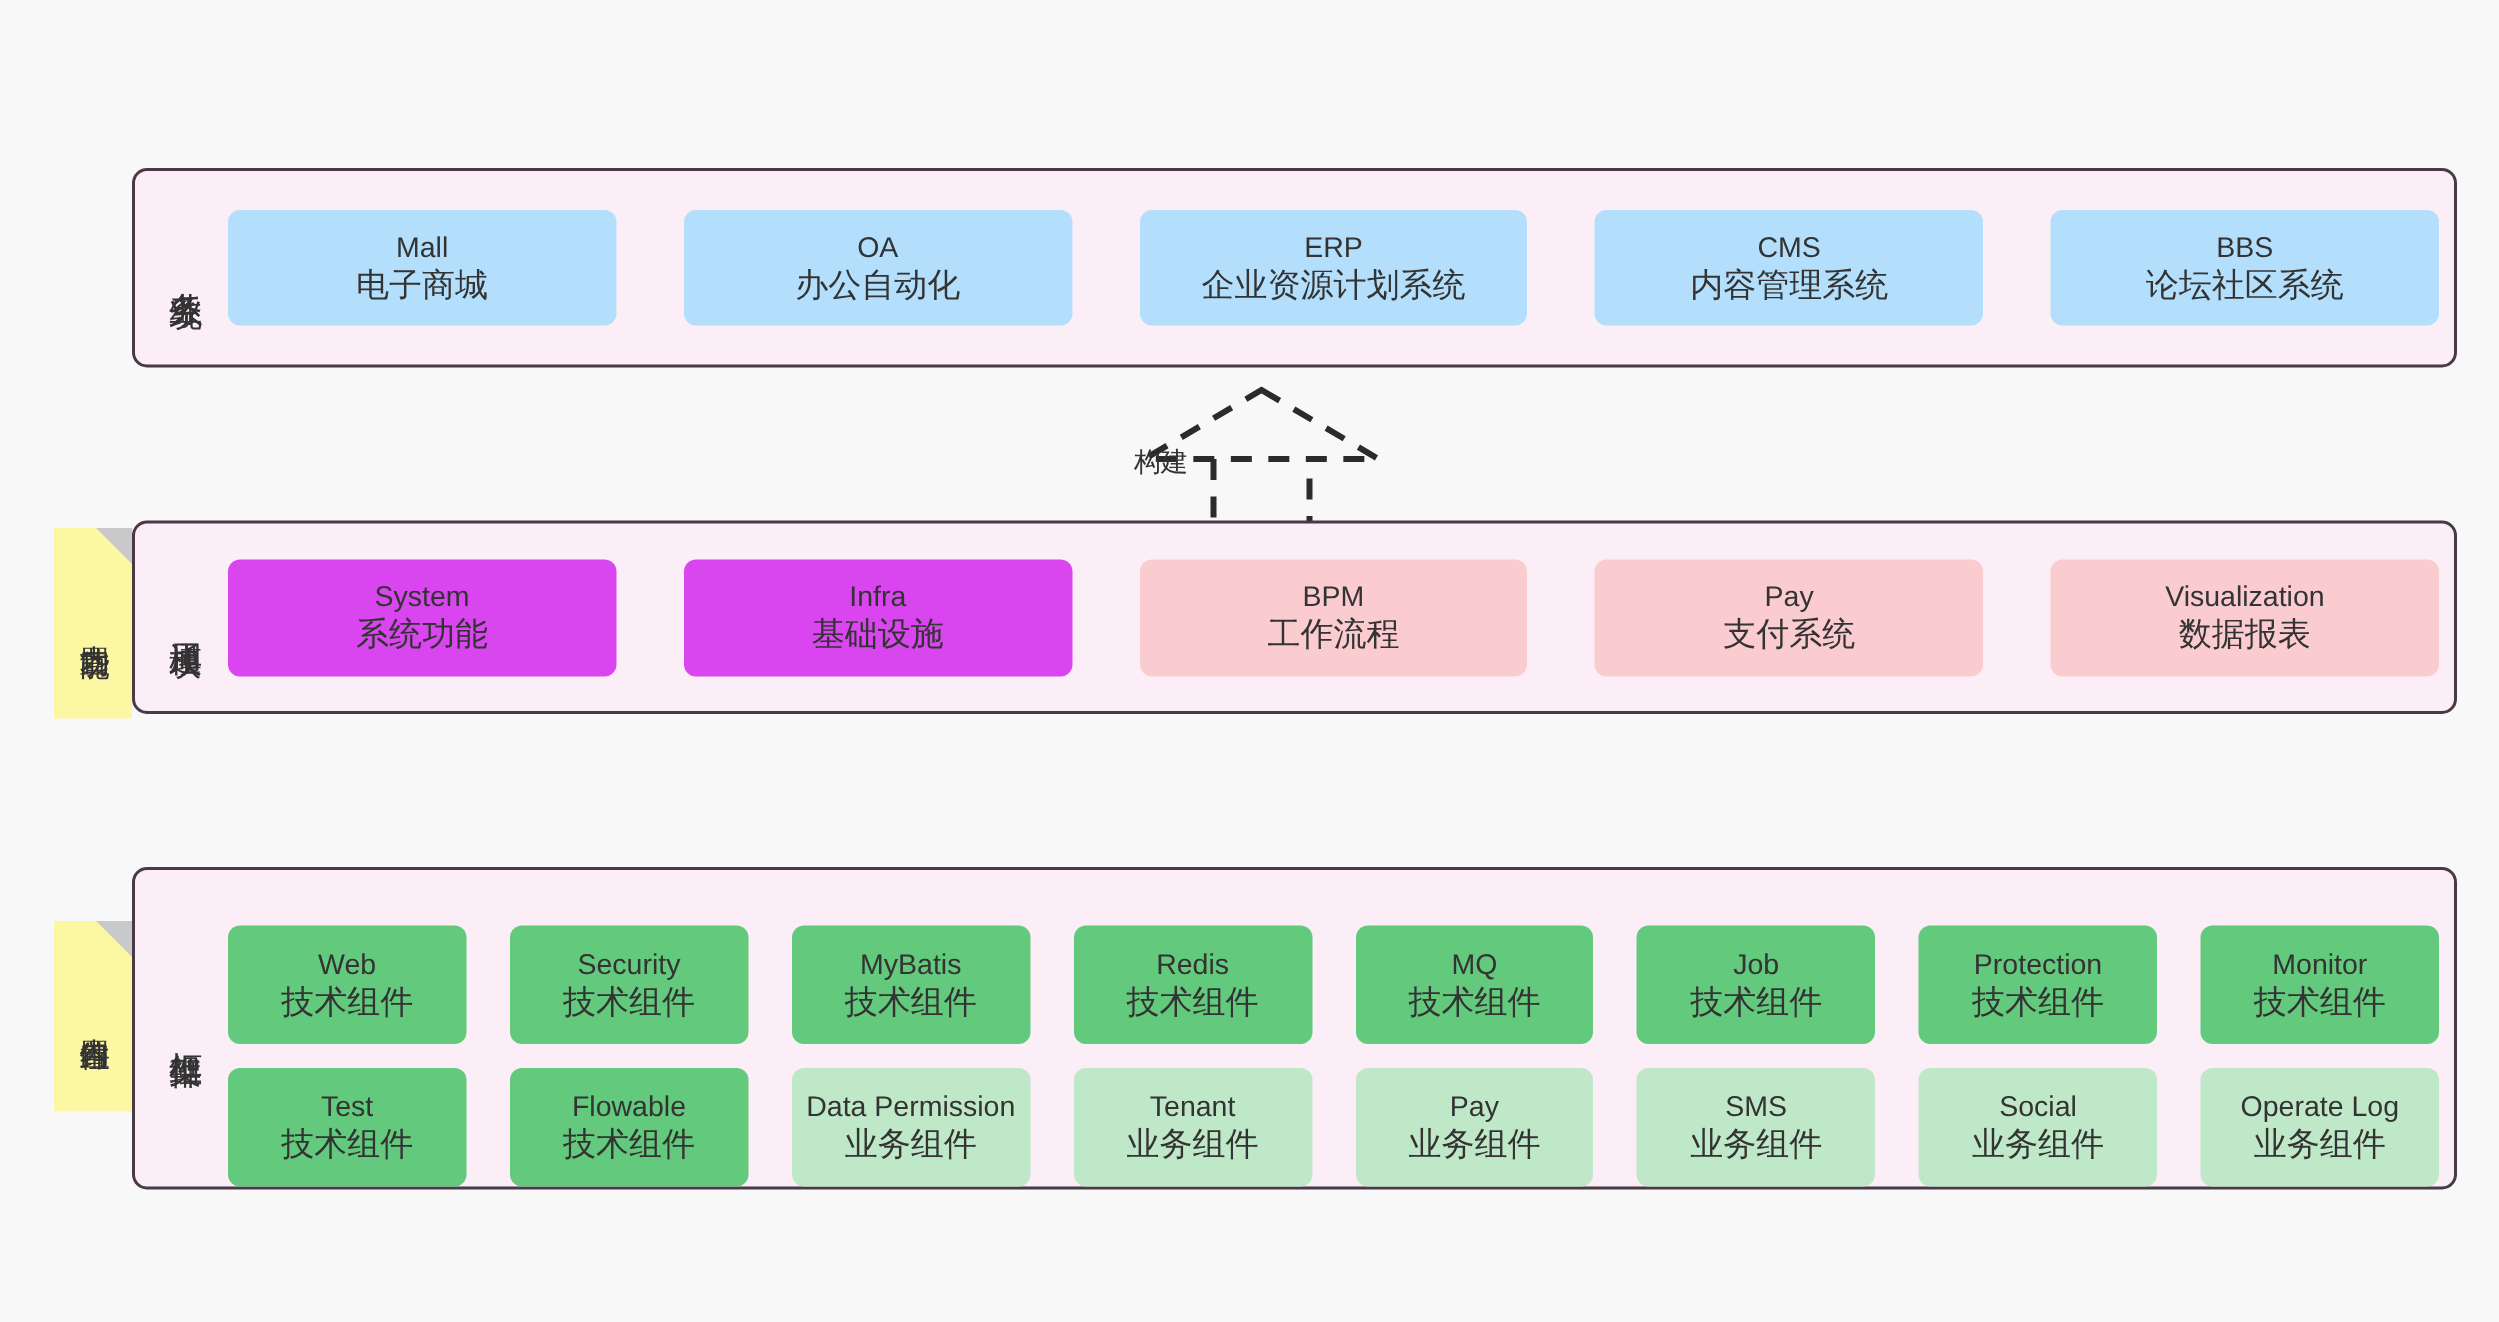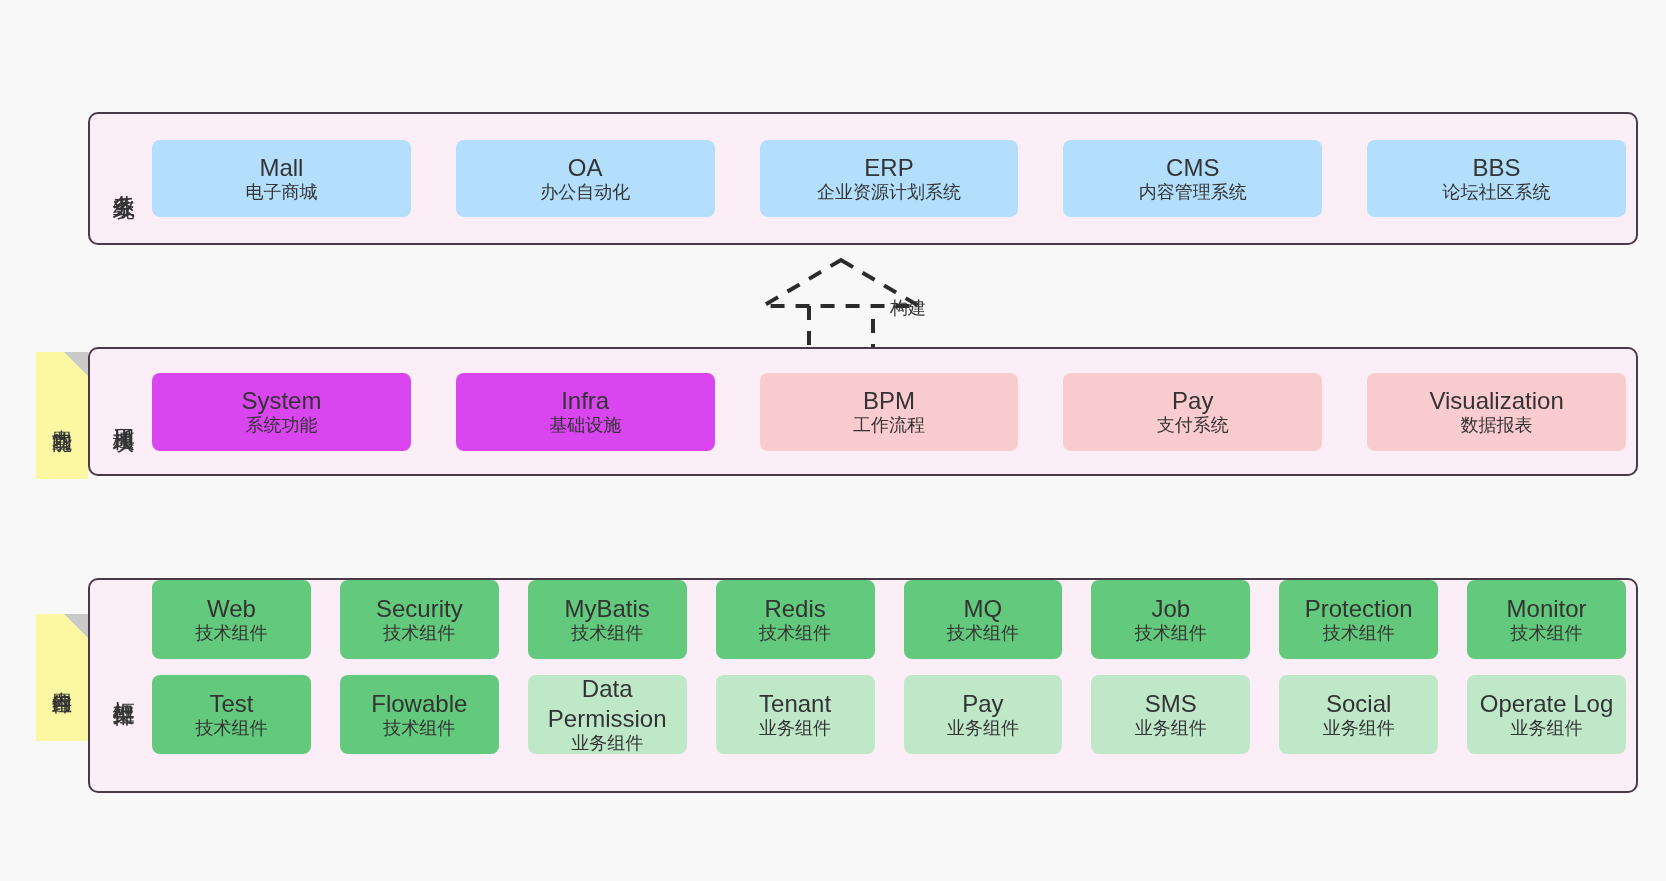--- a/index.html
+++ b/index.html
@@ -69,22 +69,22 @@
     display: flex;
     flex-direction: column;
     align-items: center;
     justify-content: center;
     text-align: center;
     box-sizing: border-box;
     line-height: 1.22;
     color: #333333;
     padding: 4px 6px;
   }
-  .cell .t-en { font-size: 24px; }
-  .cell .t-cn { font-size: 18px; }
+  .cell .t-en { font-size: 19px; }
+  .cell .t-cn { font-size: 22px; }
 
   
   #layer-business {
     left: 88px;
     top: 112px;
     width: 1550px;
     height: 133px;
   }
   #layer-business .layer-body { padding: 0 10px 0 6px; }
   #layer-business .row { gap: 45px; }
@@ -113,21 +113,21 @@
   
   #layer-framework {
     left: 88px;
     top: 578px;
     width: 1550px;
     height: 215px;
   }
   #layer-framework .layer-body {
     padding: 0 10px 0 6px;
     flex-direction: column;
-    justify-content: flex-start;
+    justify-content: flex-end;
     gap: 16px;
   }
   #layer-framework .row { gap: 29px; }
   #layer-framework .cell {
     flex: 1 1 0;
     height: 79px;
   }
   .c-green  { background: #63c97c; }
   .c-lgreen { background: #bfe8c8; }
 
@@ -176,21 +176,21 @@
     position: absolute;
     width: 170px;
     height: 94px;
   }
   .arrow svg { display: block; overflow: visible; }
   .arrow-label {
     position: absolute;
     left: 0;
     right: 0;
     top: 38px;
-    text-align: right;
+    text-align: left;
     font-size: 18px;
     color: #333333;
     user-select: none;
     pointer-events: none;
   }
   #arrow-build  { left: 756px; top: 258px; }
   #arrow-impl   { left: 771px; top: 492px; }
 </style>
 </head>
 <body>

